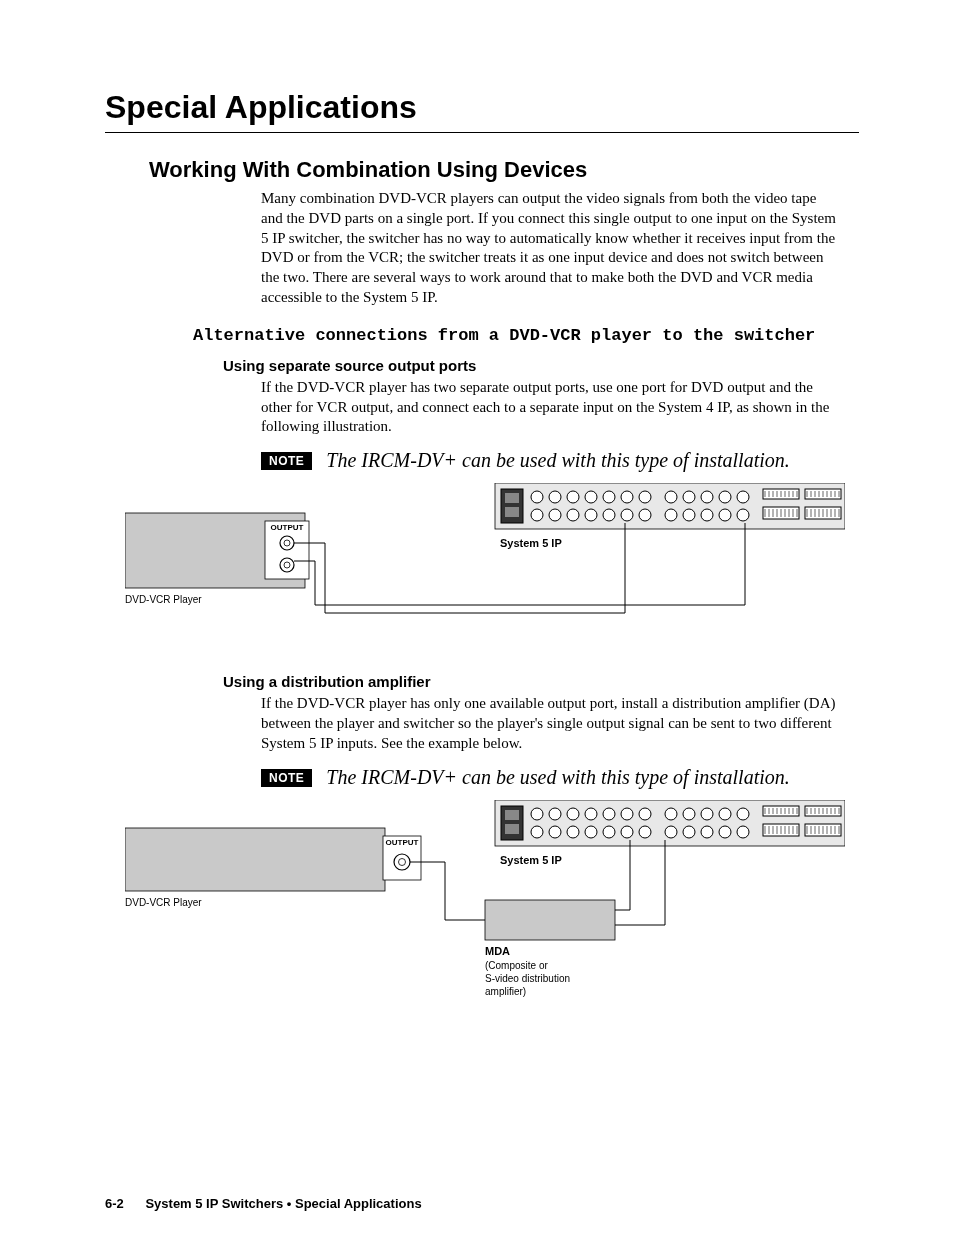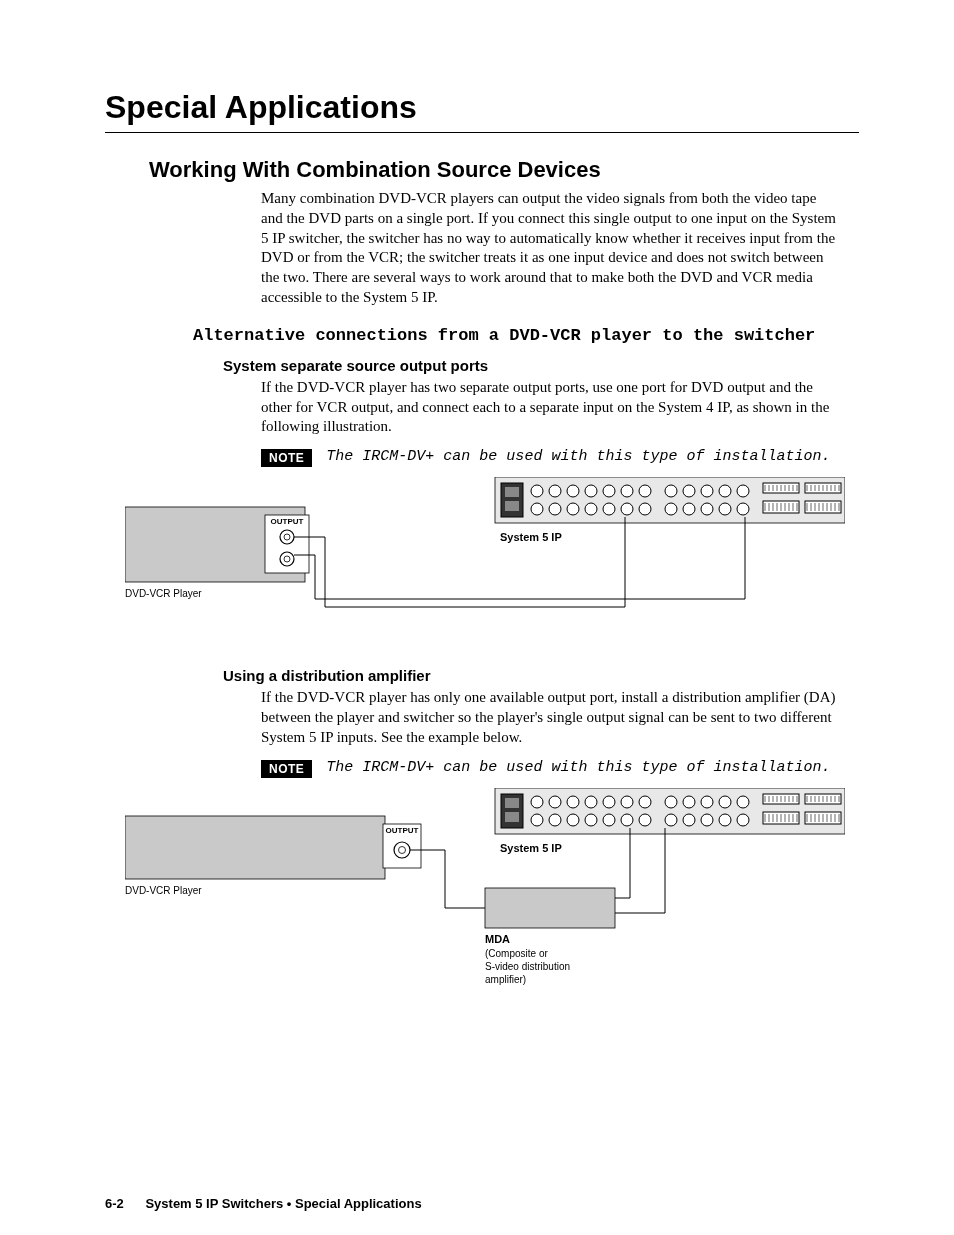--- a/index.html
+++ b/index.html
@@ -68,23 +68,22 @@
     font-family: Arial, sans-serif;
     font-weight: 700;
     font-size: 12px;
     padding: 2px 8px;
     letter-spacing: 0.5px;
     flex: 0 0 auto;
     margin-top: 2px;
   }
   .note-text {
     font-style: italic;
-    font-size: 15px;
+    font-size: 20px;
     line-height: 1.3;
-    font-family: Liberation Mono, monospace;
   }
   .figure {
     margin: 10px 0 10px 0;
   }
   .footer {
     position: absolute;
     left: 105px;
     bottom: 24px;
     font-family: Arial, sans-serif;
     font-size: 13px;
@@ -116,26 +115,26 @@
   }
 </style>
 </head>
 <body>
 
 <div class="page">
 
   <h1 class="chapter-title">Special Applications</h1>
   <hr class="rule">
 
-  <h2 class="section">Working With Combination Source Devices</h2>
+  <h2 class="section">Working With Combination Using Devices</h2>
   <p class="body">Many combination DVD-VCR players can output the video signals from both the video tape and the DVD parts on a single port.  If you connect this single output to one input on the System 5 IP switcher, the switcher has no way to automatically know whether it receives input from the DVD or from the VCR; the switcher treats it as one input device and does not switch between the two.  There are several ways to work around that to make both the DVD and VCR media accessible to the System 5 IP.</p>
 
   <h3 class="subsection">Alternative connections from a DVD-VCR player to the switcher</h3>
 
-  <h4 class="subsub">System separate source output ports</h4>
+  <h4 class="subsub">Using separate source output ports</h4>
   <p class="body">If the DVD-VCR player has two separate output ports, use one port for DVD output and the other for VCR output, and connect each to a separate input on the System 4 IP, as shown in the following illustration.</p>
 
   <div class="note-row">
     <div class="note-badge">NOTE</div>
     <div class="note-text">The IRCM-DV+ can be used with this type of installation.</div>
   </div>
 
   <div class="figure" style="margin-left:20px;">
     <svg width="720" height="150" viewBox="0 0 720 150">
 

